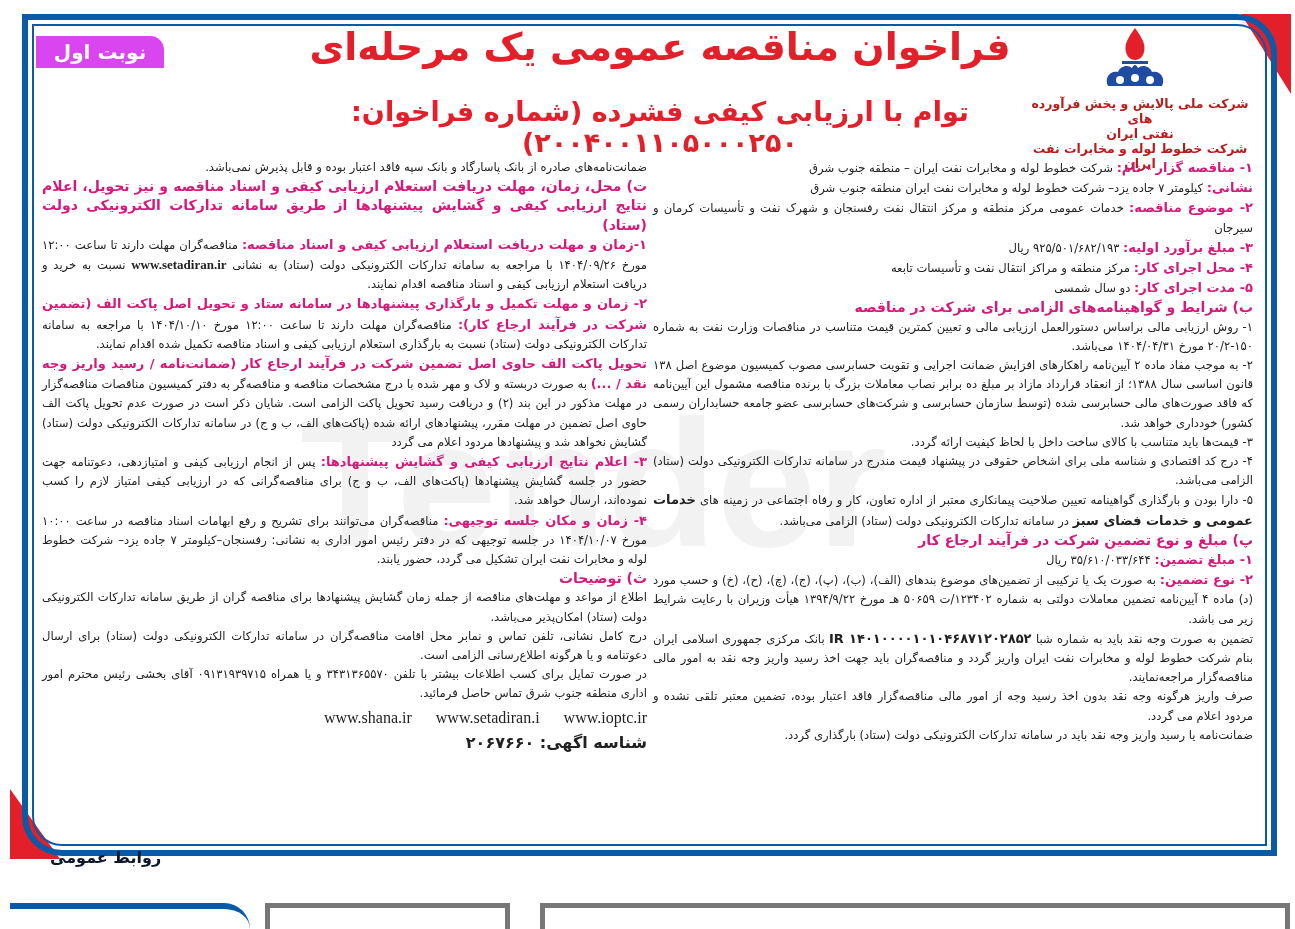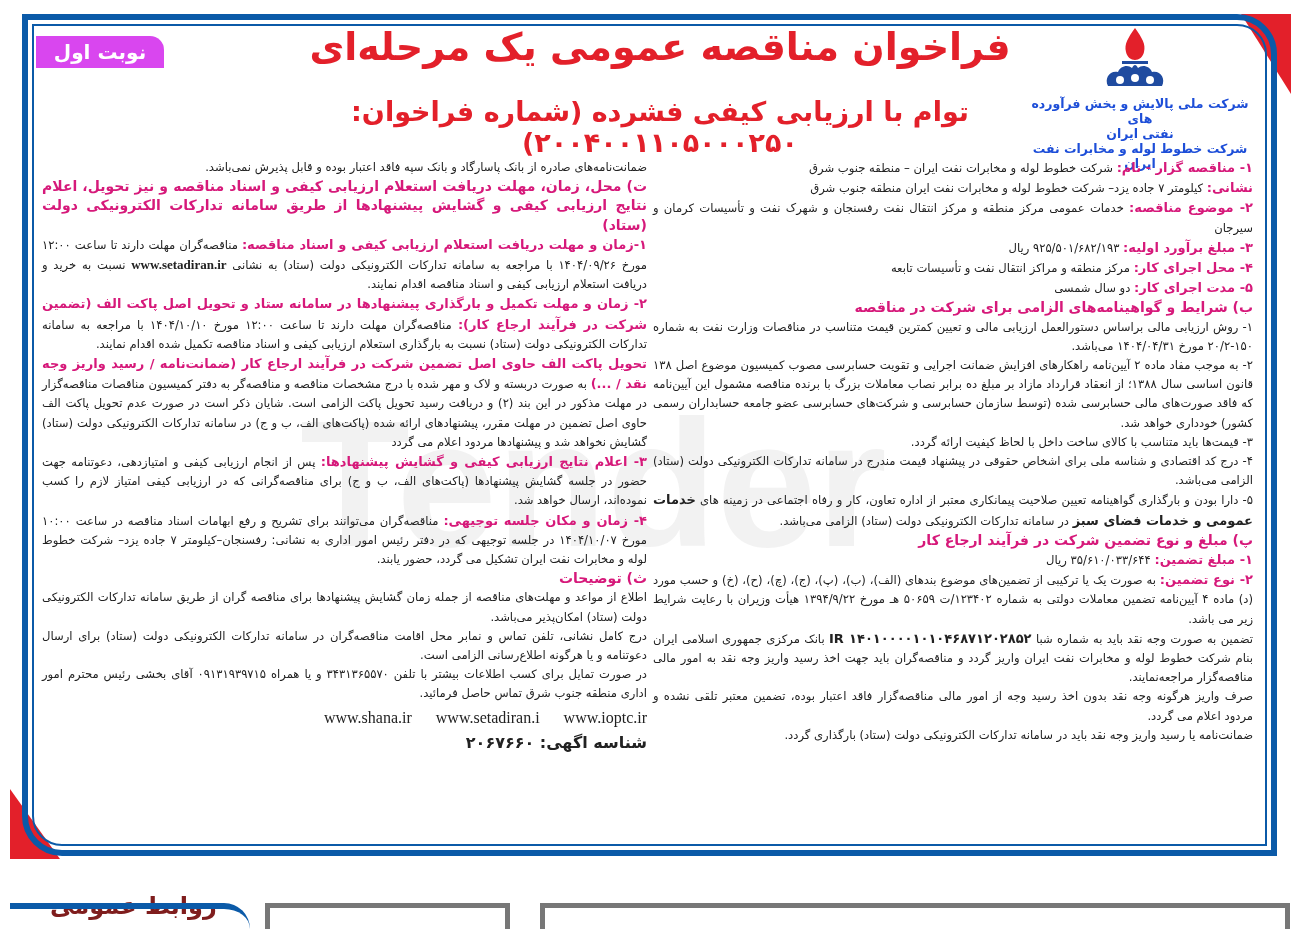--- a/index.html
+++ b/index.html
@@ -3,34 +3,34 @@
 <meta charset="utf-8">
 <style>
   html, body { margin:0; padding:0; background:#ffffff; }
   body { width:1295px; height:929px; position:relative; overflow:hidden; font-family:"DejaVu Sans", sans-serif; }
   .frame-outer { position:absolute; left:22px; top:14px; width:1255px; height:842px; border:6px solid #0b5aa8; border-radius:0 40px 0 40px; box-sizing:border-box; }
   .frame-inner { position:absolute; left:32px; top:24px; width:1235px; height:822px; border:2px solid #0b5aa8; border-radius:0 30px 0 30px; box-sizing:border-box; }
   .corner-tr { position:absolute; right:4px; top:14px; width:50px; height:80px; background:#e3202a; clip-path:polygon(0 0,100% 0,100% 100%); }
   .corner-bl { position:absolute; left:10px; bottom:70px; width:50px; height:70px; background:#e3202a; clip-path:polygon(0 0,0 100%,100% 100%); }
   .badge { position:absolute; left:36px; top:36px; width:128px; height:32px; background:#d946ef; border-radius:0 14px 0 0; color:#fff; font-weight:bold; font-size:20px; text-align:center; line-height:32px; direction:rtl; }
   .logo { position:absolute; left:1100px; top:26px; width:70px; height:66px; }
-  .company { position:absolute; right:40px; top:96px; width:230px; text-align:center; direction:rtl; font-weight:bold; font-size:12.5px; line-height:15px; color:#1d4ed8; }
+  .company { position:absolute; right:40px; top:96px; width:230px; text-align:center; direction:rtl; font-weight:bold; font-size:12.5px; line-height:15px; color:#b91c1c; }
   .title1 { position:absolute; left:300px; top:25px; width:720px; text-align:center; direction:rtl; color:#e3202a; font-weight:bold; font-size:38px; }
   .title2 { position:absolute; left:280px; top:96px; width:760px; text-align:center; direction:rtl; color:#e3202a; font-weight:bold; font-size:27px; }
   .col { position:absolute; direction:rtl; text-align:justify; font-size:11.6px; line-height:19.2px; color:#222; }
   .col-right { right:42px; top:158px; width:600px; }
   .col-left { left:42px; top:158px; width:605px; }
   .h { color:#d6197a; font-weight:bold; font-size:14px; }
   .lbl { color:#d6197a; font-weight:bold; font-size:13px; }
   .bold { font-weight:bold; font-size:13px; }
   .p { margin:0; }
   .ltr { direction:ltr; unicode-bidi:embed; font-family:"Liberation Serif", serif; }
   .links { direction:ltr; text-align:right; font-family:"Liberation Serif", serif; font-size:16px; margin-top:4px; word-spacing:20px; }
   .adid { font-weight:bold; font-size:16px; margin-top:6px; }
-  .pr { position:absolute; left:50px; top:892px; color:#7f1d1d; font-weight:bold; font-size:24px; direction:rtl; }
+  .pr { position:absolute; left:50px; top:848px; color:#0f172a; font-weight:bold; font-size:16px; direction:rtl; }
   .bottom-bar1 { position:absolute; left:10px; top:903px; width:240px; height:26px; border-top:6px solid #0b5aa8; border-radius:0 30px 0 0; box-sizing:border-box; }
   .bottom-bar2 { position:absolute; left:265px; top:903px; width:245px; height:26px; border-top:5px solid #777; border-left:5px solid #777; border-right:5px solid #777; box-sizing:border-box; }
   .bottom-bar3 { position:absolute; left:540px; top:903px; width:750px; height:26px; border-top:5px solid #777; border-left:5px solid #777; border-right:5px solid #777; box-sizing:border-box; }
   .watermark { position:absolute; left:300px; top:380px; font-size:180px; font-weight:bold; color:rgba(150,150,150,0.12); font-family:"Liberation Sans", sans-serif; pointer-events:none; }
 </style>
 </head>
 <body>
 
 <div class="corner-tr"></div>
 <div class="corner-bl"></div>

